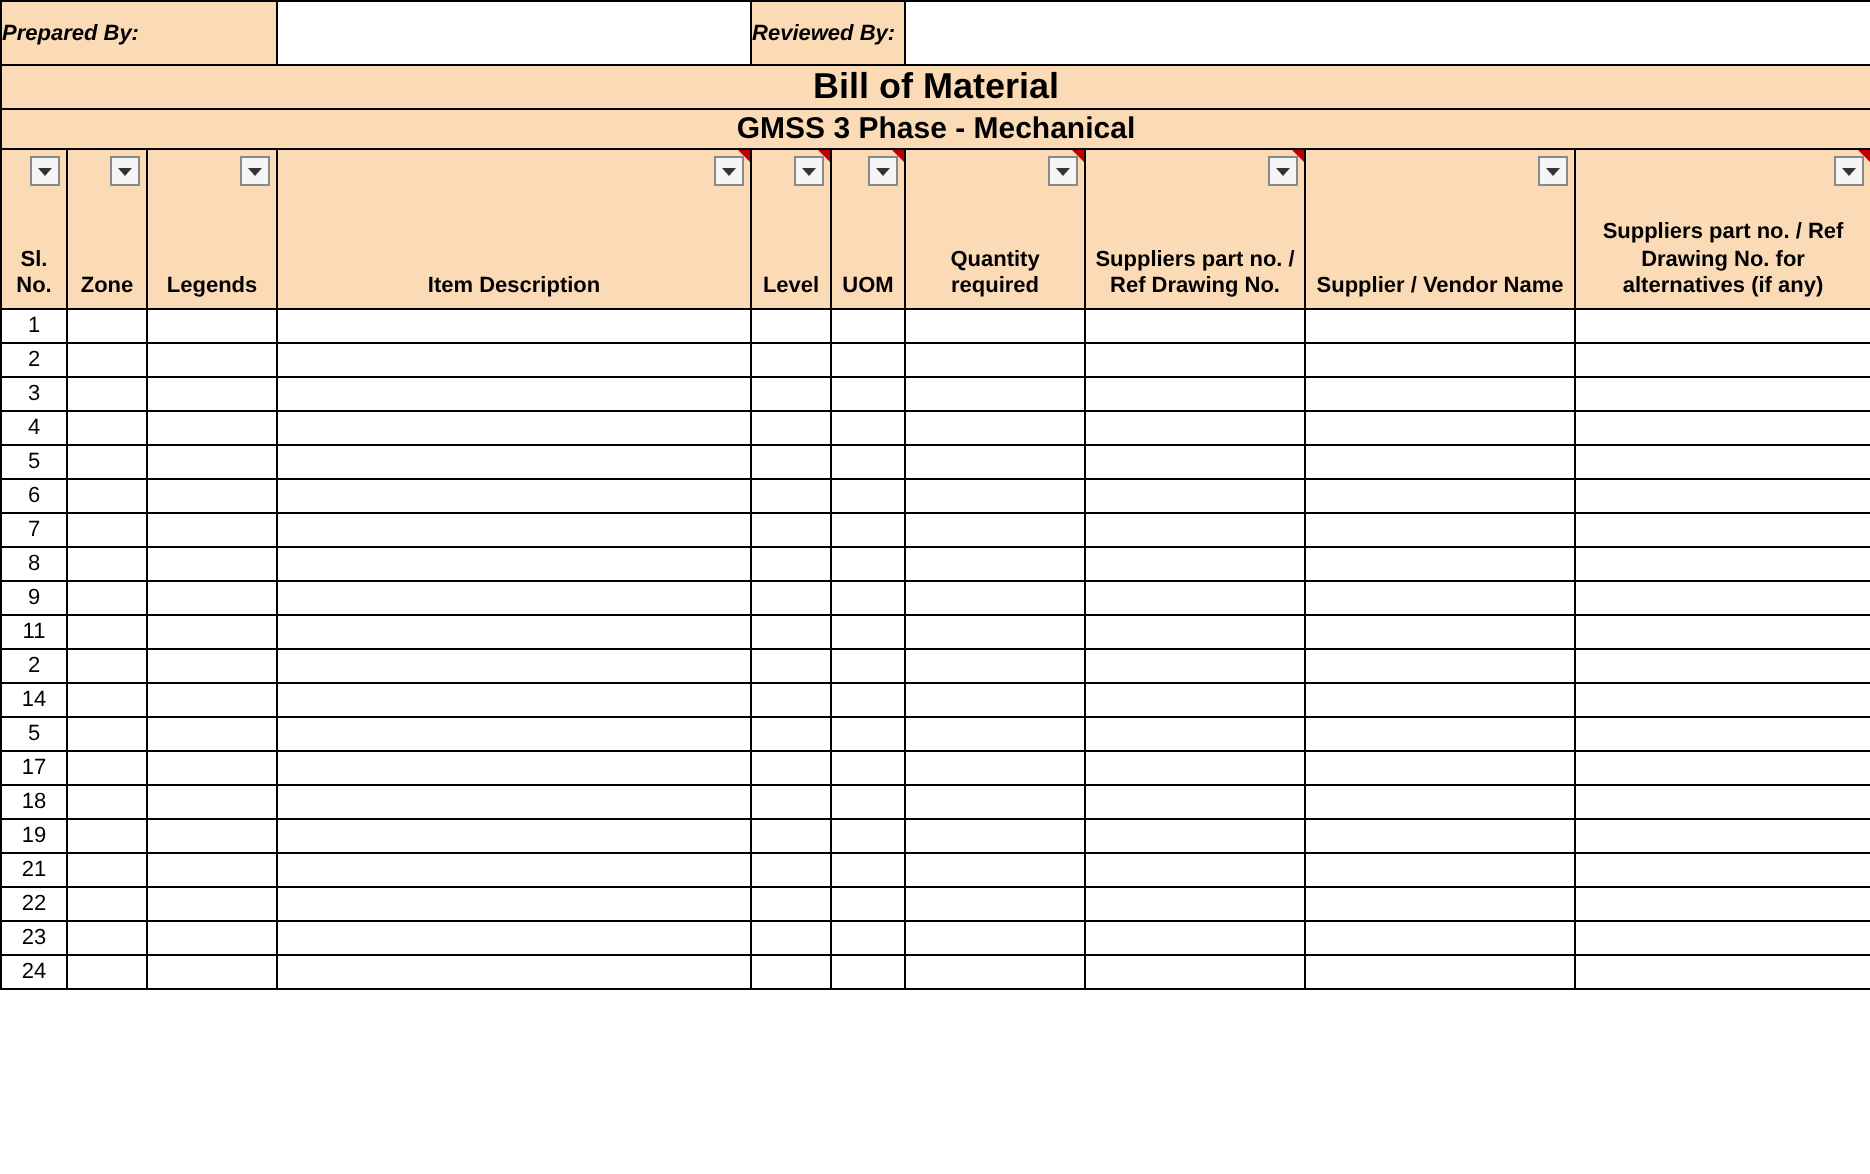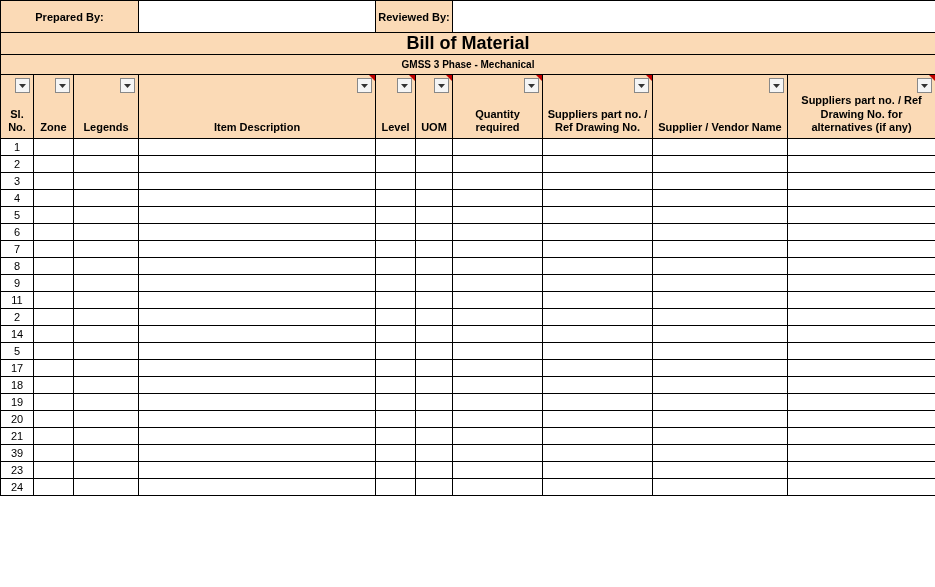--- a/index.html
+++ b/index.html
@@ -16,48 +16,49 @@
     table-layout: fixed;
   }
   td, th {
     border: 1px solid #000;
     padding: 0;
     vertical-align: middle;
   }
   .prep-label {
     background: #fbdab6;
     font-weight: bold;
-    text-align: center;
+    text-align: left;
     height: 32px;
+    font-style: italic;
   }
   .empty-input {
     background: #fff;
     height: 32px;
   }
   .title-row td {
     background: #fbdab6;
     font-weight: bold;
     text-align: center;
     height: 22px;
     font-size: 18px;
   }
   .subtitle-row td {
     background: #fbdab6;
     font-weight: bold;
     text-align: center;
     height: 20px;
-    font-size: 10px;
+    font-size: 15px;
   }
   .colhead {
     background: #fbdab6;
     font-weight: bold;
     text-align: center;
     vertical-align: bottom;
     padding: 2px 2px 4px 2px;
-    height: 64px;
+    height: 80px;
     position: relative;
     font-size: 11px;
     line-height: 1.2;
   }
   .filter-btn {
     position: absolute;
     top: 3px;
     right: 3px;
     width: 15px;
     height: 15px;
@@ -401,45 +402,33 @@
         <td class="datacell"></td>
         <td class="datacell"></td>
         <td class="datacell"></td>
         <td class="datacell"></td>
         <td class="datacell"></td>
         <td class="datacell"></td>
         <td class="datacell"></td>
         <td class="datacell"></td>
       </tr>
       <tr>
-        <td class="rownum">20</td>
-        <td class="datacell"></td>
-        <td class="datacell"></td>
-        <td class="datacell"></td>
-        <td class="datacell"></td>
-        <td class="datacell"></td>
-        <td class="datacell"></td>
-        <td class="datacell"></td>
-        <td class="datacell"></td>
-        <td class="datacell"></td>
-      </tr>
-      <tr>
         <td class="rownum">21</td>
         <td class="datacell"></td>
         <td class="datacell"></td>
         <td class="datacell"></td>
         <td class="datacell"></td>
         <td class="datacell"></td>
         <td class="datacell"></td>
         <td class="datacell"></td>
         <td class="datacell"></td>
         <td class="datacell"></td>
       </tr>
       <tr>
-        <td class="rownum">39</td>
+        <td class="rownum">22</td>
         <td class="datacell"></td>
         <td class="datacell"></td>
         <td class="datacell"></td>
         <td class="datacell"></td>
         <td class="datacell"></td>
         <td class="datacell"></td>
         <td class="datacell"></td>
         <td class="datacell"></td>
         <td class="datacell"></td>
       </tr>

